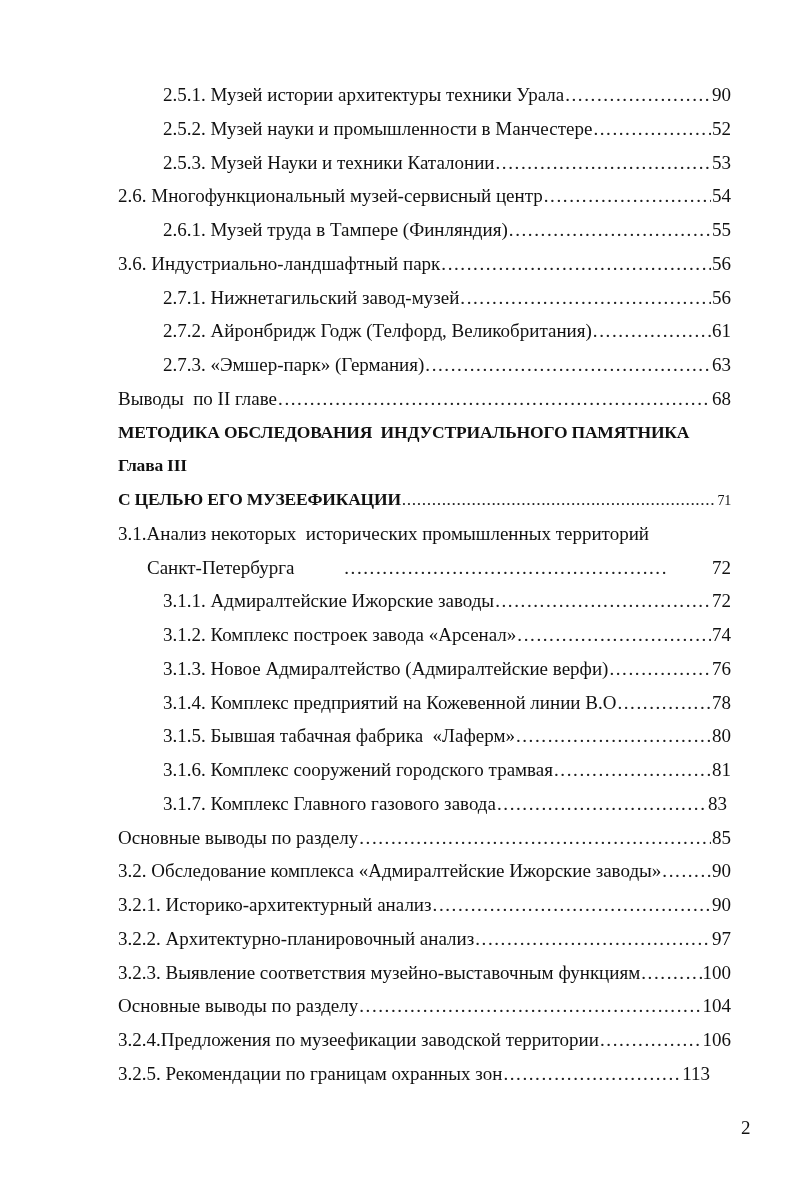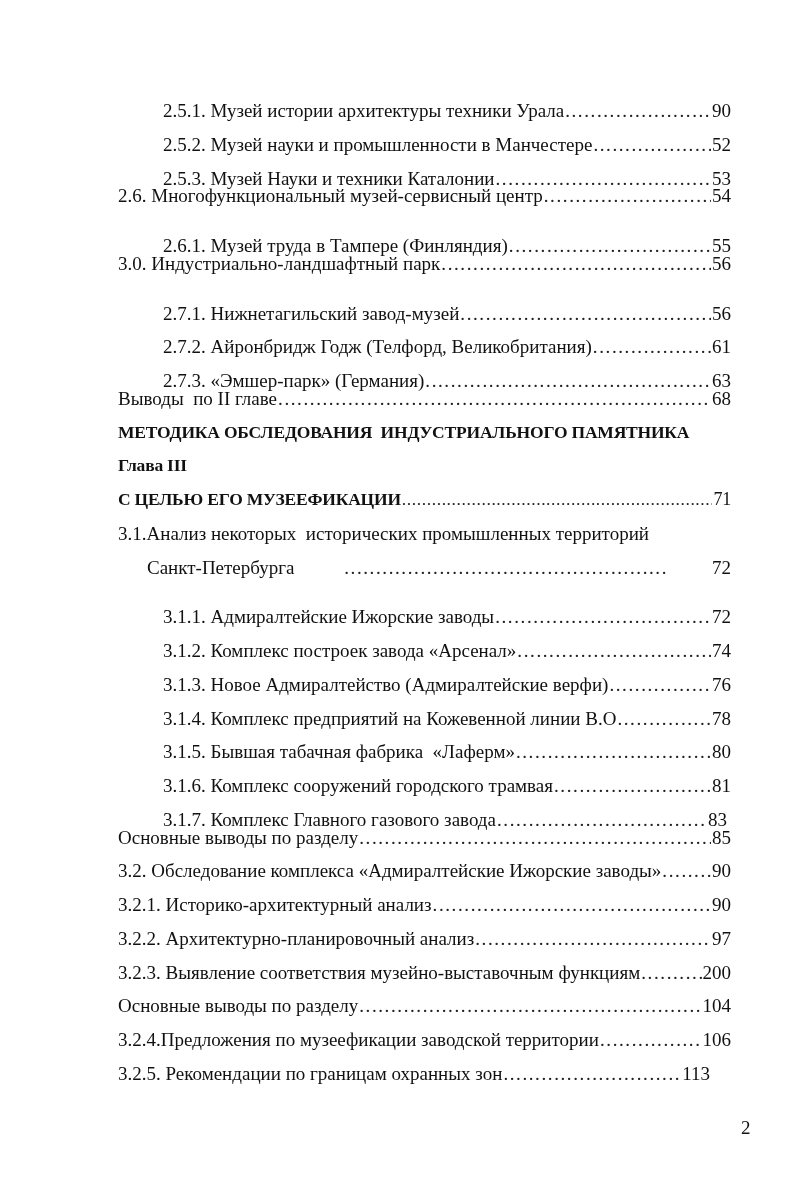--- a/index.html
+++ b/index.html
@@ -3,21 +3,21 @@
   <meta charset="utf-8">
   <style>
     html, body { margin: 0; padding: 0; background: #ffffff; }
     body { width: 799px; height: 1195px; position: relative; overflow: hidden;
            font-family: "Liberation Serif", "DejaVu Serif", serif; color: #111; }
     .toc { position: absolute; left: 0; top: 78px; width: 799px; }
     .row { position: relative; height: 33.75px; line-height: 33.75px; font-size: 19px;
            white-space: nowrap; }
     .row .line { position: absolute; display: flex; align-items: baseline; }
     .lvl0 .line { left: 118px; right: 68px; text-align: right; }
-    .lvl1 .line { left: 163px; right: 68px; margin-top: 16px; }
+    .lvl1 .line { left: 163px; right: 68px; }
     .lvl-cont .line { left: 147px; right: 68px; gap: 44px; }
     .row.bold { font-weight: bold; font-size: 17.5px; letter-spacing: -0.2px; }
     .title { flex: 0 0 auto; }
     .leader { flex: 1 1 auto; overflow: hidden; margin: 0 1px; letter-spacing: 1.6px;
               color: #222; }
     .leader::before { content: "................................................................................................................................................................................"; }
     .page { flex: 0 0 auto; }
     .plain .line { right: auto; }
     .footer-page { position: absolute; left: 741px; top: 1117px; font-size: 19px; }
   </style>
@@ -55,21 +55,21 @@
     </div>
   <div class="row lvl1">
       <div class="line">
         <span class="title">2.6.1. Музей труда в Тампере (Финляндия)</span>
         <span class="leader"></span>
         <span class="page">55</span>
       </div>
     </div>
   <div class="row lvl0">
       <div class="line">
-        <span class="title">3.0. Индустриально-ландшафтный парк</span>
+        <span class="title">3.6. Индустриально-ландшафтный парк</span>
         <span class="leader"></span>
         <span class="page">56</span>
       </div>
     </div>
   <div class="row lvl1">
       <div class="line">
         <span class="title">2.7.1. Нижнетагильский завод-музей</span>
         <span class="leader"></span>
         <span class="page">56</span>
       </div>
@@ -102,21 +102,21 @@
     </div>
   <div class="row lvl0 bold plain">
       <div class="line">
         <span class="title">Глава III</span>
       </div>
     </div>
   <div class="row lvl0 bold">
       <div class="line">
         <span class="title">С ЦЕЛЬЮ ЕГО МУЗЕЕФИКАЦИИ</span>
         <span class="leader" style="font-weight:normal;letter-spacing:0.6px"></span>
-        <span class="page" style="font-weight:normal;font-size:18px">71</span>
+        <span class="page" style="font-weight:normal;font-size:14px">71</span>
       </div>
     </div>
   <div class="row lvl0 plain">
       <div class="line">
         <span class="title" style="white-space:pre">3.1.Анализ некоторых  исторических промышленных территорий</span>
       </div>
     </div>
   <div class="row lvl-cont">
       <div class="line">
         <span class="title" style="white-space:pre">Санкт-Петербурга </span>
@@ -198,21 +198,21 @@
       <div class="line">
         <span class="title">3.2.2. Архитектурно-планировочный анализ</span>
         <span class="leader"></span>
         <span class="page">97</span>
       </div>
     </div>
   <div class="row lvl0">
       <div class="line">
         <span class="title">3.2.3. Выявление соответствия музейно-выставочным функциям</span>
         <span class="leader"></span>
-        <span class="page">200</span>
+        <span class="page">100</span>
       </div>
     </div>
   <div class="row lvl0">
       <div class="line">
         <span class="title">Основные выводы по разделу</span>
         <span class="leader"></span>
         <span class="page">104</span>
       </div>
     </div>
   <div class="row lvl0">

